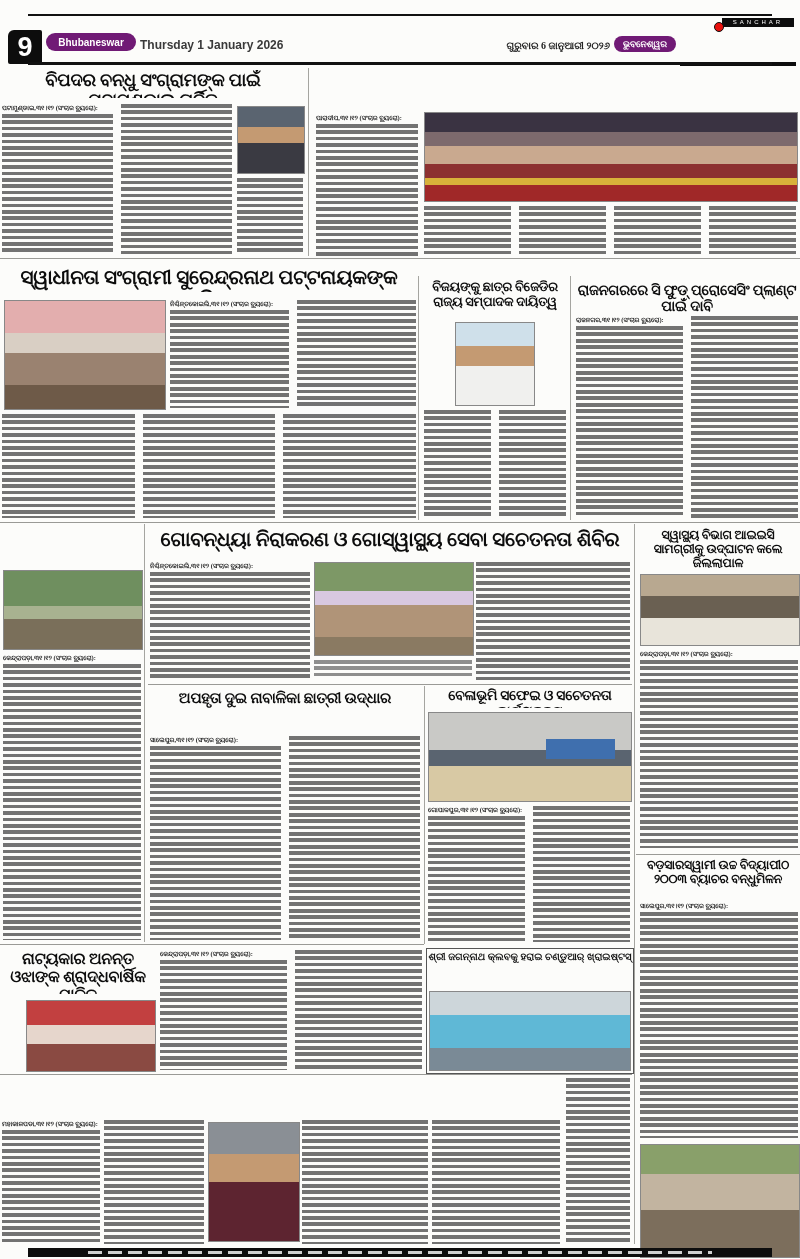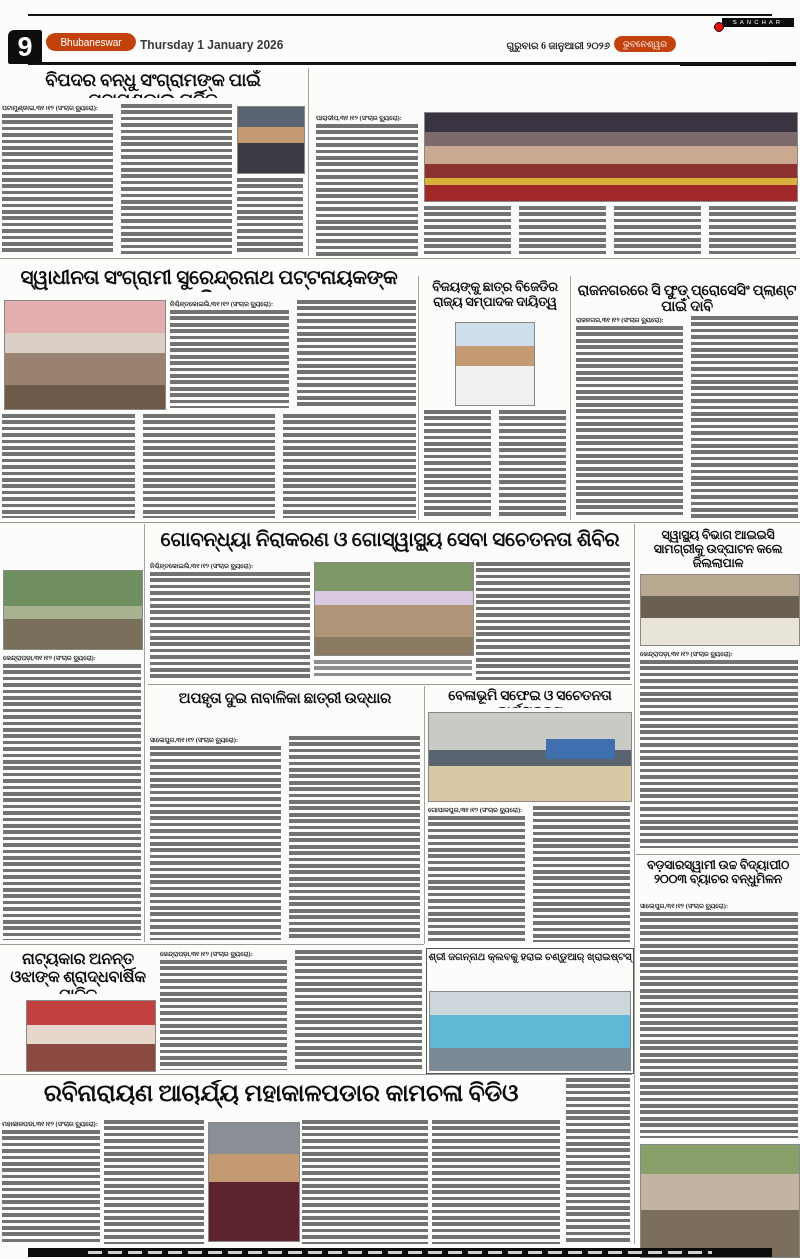--- a/index.html
+++ b/index.html
@@ -34,22 +34,22 @@
   .ph-beach{background:linear-gradient(#c9c9c6 0 42%,#5a6470 42% 60%,#d8c9a4 60% 100%);}
   .ph-beach::after{content:"";position:absolute;left:58%;top:30%;width:34%;height:22%;background:#3f6fae;}
   .ph-cricket{background:linear-gradient(#cdd6da 0 30%,#5fb8d6 30% 72%,#7a8a96 72% 100%);}
   .ph-drama{background:linear-gradient(#c24040 0 34%,#e6d6cc 34% 62%,#8a4a42 62% 100%);}
   .ph-group{background:linear-gradient(#89a06a 0 26%,#c2b4a0 26% 58%,#7c6e5c 58% 100%);}
   .caption{position:absolute;opacity:.6;}
   
   .pagenum{position:absolute;left:8px;top:30px;width:34px;height:34px;background:#0d0d0d;color:#fff;
       border-radius:6px 2px 2px 2px;font-family:"Liberation Sans",sans-serif;font-weight:bold;
       font-size:27px;display:flex;align-items:center;justify-content:center;}
-  .pill{position:absolute;background:#c2410c;color:#fff;font-family:"Liberation Sans",sans-serif;
-      font-weight:normal;border-radius:9px;display:flex;align-items:center;justify-content:center;
+  .pill{position:absolute;background:#701a75;color:#fff;font-family:"Liberation Sans",sans-serif;
+      font-weight:bold;border-radius:9px;display:flex;align-items:center;justify-content:center;
       white-space:nowrap;overflow:hidden;}
   .endate{position:absolute;left:140px;top:38px;font-family:"Liberation Sans",sans-serif;
       font-weight:bold;font-size:12px;color:#3a3a3a;}
   .oddate{position:absolute;left:488px;top:40px;font-weight:bold;font-size:10px;color:#222;width:122px;
       text-align:right;overflow:hidden;white-space:nowrap;}
   .logo{position:absolute;left:680px;top:18px;width:116px;height:46px;}
   .logo .super{position:absolute;right:2px;top:0;width:72px;height:9px;background:#0d0d0d;color:#fff;
       font-family:"Liberation Sans",sans-serif;font-size:6px;letter-spacing:3px;text-align:center;line-height:9px;}
   .logo .main{position:absolute;left:0;top:6px;width:116px;font-size:33px;font-weight:bold;color:#0d0d0d;
       text-align:center;line-height:1;letter-spacing:-1px;overflow:hidden;height:38px;}
@@ -229,21 +229,20 @@
       </div>
   </div>
 
   <div class="boxed" style="left:426px;top:948px;width:206px;height:124px;">
     <div style="width:100%;height:16px;font-size:10px;font-weight:bold;text-align:center;line-height:16px;overflow:hidden;">ଶ୍ରୀ ଜଗନ୍ନାଥ କ୍ଲବକୁ ହରାଇ ଚଣ୍ଡୁଆର୍ ଖ୍ରାଇଷ୍ଟସ୍ ଚାମ୍ପିଅନ</div>
     <div class="photo ph-cricket" style="left:2px;top:42px;width:200px;height:78px;"></div>
   </div>
 
   <div class="hrule" style="left:0px;top:1074px;width:632px;"></div>
 
-  <div class="hl" style="left:2px;top:1080px;width:558px;height:34px;font-size:24px;">ରବିନାରାୟଣ ଆଚାର୍ଯ୍ୟ ମହାକାଳପଡାର କାମଚଳା ବିଡିଓ</div>
   <div class="txtcol abs" style="left:566px;top:1078px;width:64px;height:166px;">
     <div class="gk" style="flex:1;"></div>
   </div>
   <div class="txtcol abs" style="left:2px;top:1120px;width:98px;height:124px;">
     <div class="dateline">ମହାକାଳପଡା,୩୧।୧୨ (ସଂଚାର ବ୍ୟୁରୋ):</div>
     <div class="gk"></div>
   </div>
   <div class="gk abs" style="left:104px;top:1120px;width:100px;height:124px;"></div>
   <div class="photo ph-portrait-maroon" style="left:208px;top:1122px;width:90px;height:118px;"></div>
   <div class="gk abs" style="left:302px;top:1120px;width:126px;height:124px;"></div>

